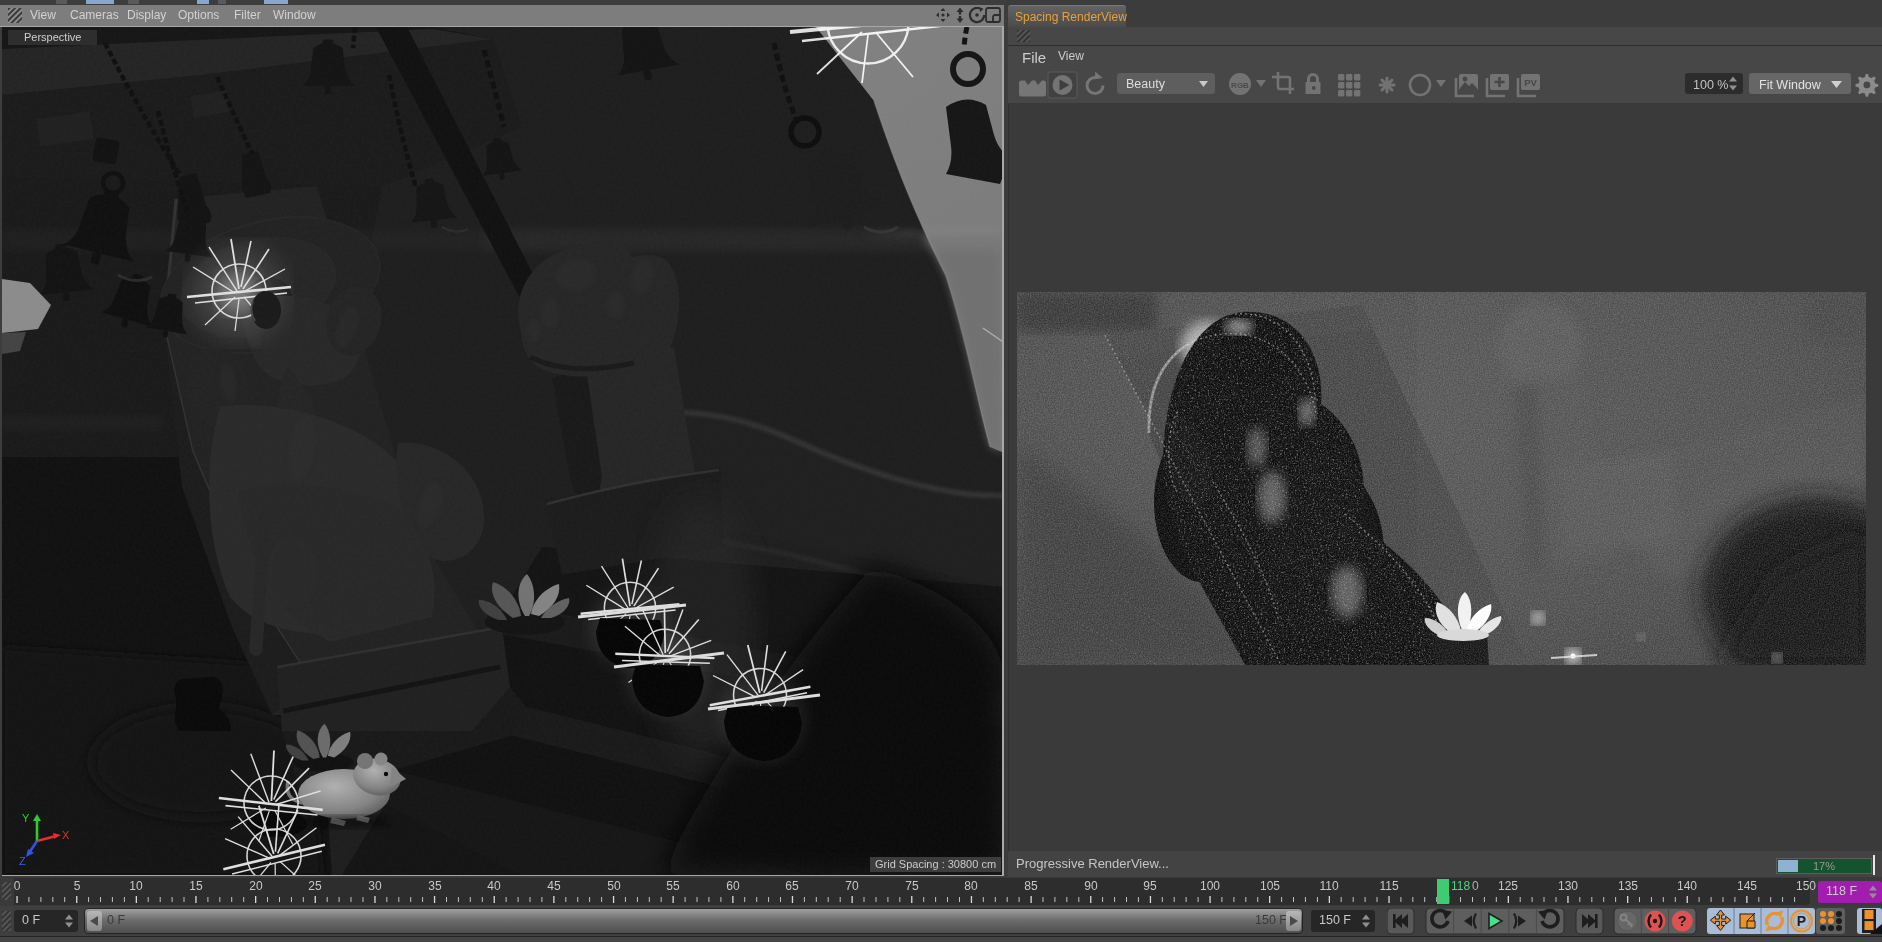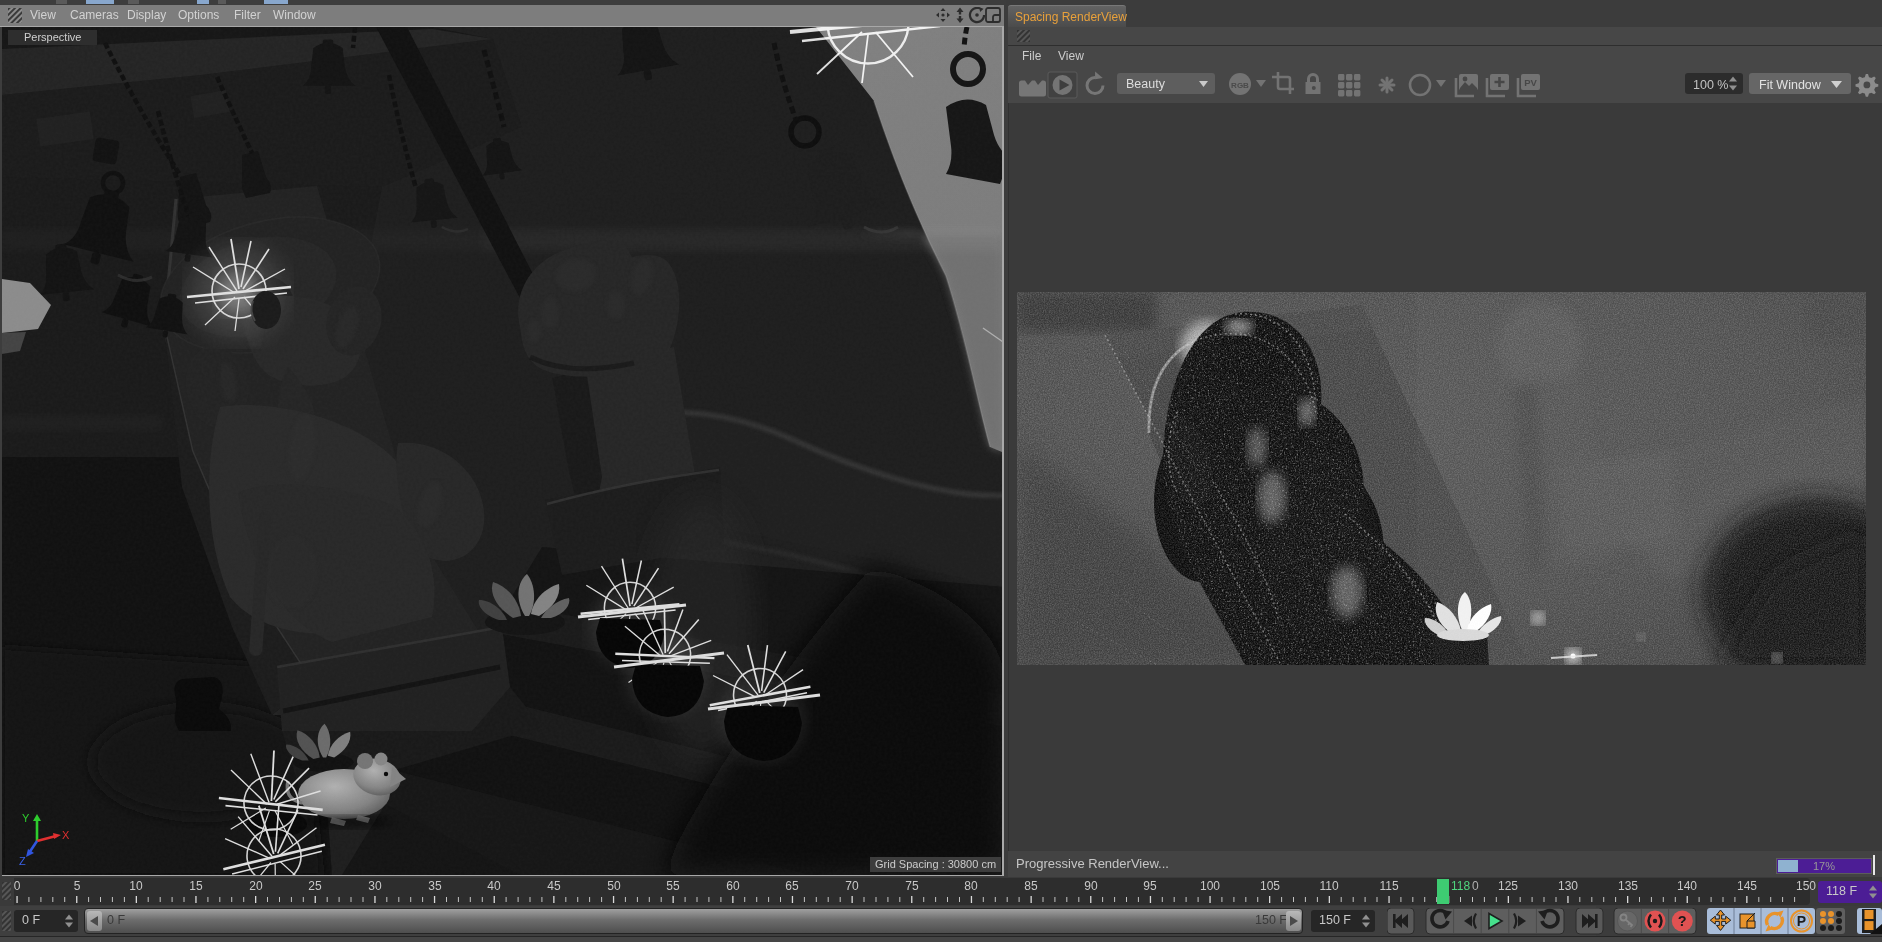--- a/index.html
+++ b/index.html
@@ -342,21 +342,21 @@
 <div class="abs" style="left:1006px;top:0;width:876px;height:878px;background:#3c3c3c">
  <div class="abs" style="left:2px;top:5px;width:118px;height:22px;background:linear-gradient(#636363,#4b4b4b);border-radius:3px 3px 0 0;border-top:1px solid #787878;box-sizing:border-box">
   <span class="abs" style="left:7px;top:4px;color:#e9a13b;font-size:12px;white-space:nowrap">Spacing RenderView</span>
  </div>
  <div class="abs" style="left:2px;top:27px;width:874px;height:19px;background:#474747;border-bottom:1px solid #2e2e2e;box-sizing:border-box">
   <svg class="abs" style="left:9px;top:3px" width="13" height="12" viewBox="0 0 13 12">
         <rect width="13" height="12" fill="url(#grpd)"></rect>
       </svg>
  </div>
  <div class="abs" style="left:2px;top:46px;width:874px;height:20px;background:#474747">
-  <span class="abs" style="left:14px;top:3px;color:#cccccc;font-size:12px">File</span>
+  <span class="abs" style="left:14px;top:3px;color:#cccccc;font-size:15px">File</span>
   <span class="abs" style="left:50px;top:3px;color:#cccccc;font-size:12px">View</span>
  </div>
  <div class="abs" style="left:2px;top:66px;width:874px;height:37px;background:#474747"></div>
  <svg class="abs" style="left:2px;top:66px" width="874" height="37" viewBox="0 0 874 37">
   <g fill="#767676">
    <path d="M11,17 q0,-2.5 2.5,-2.5 h3.5 l3,4.5 4,-4.5 h3 l3,4.5 4,-4.5 h1.5 q2.5,0 2.5,2.5 v11 q0,2.5 -2.5,2.5 h-22 q-2.5,0 -2.5,-2.5z"></path>
    <rect x="40" y="6" width="29" height="26" rx="2" fill="#414141" stroke="#5a5a5a" stroke-width="1"></rect>
    <circle cx="54.5" cy="19" r="10" fill="#747474"></circle>
    <path d="M51.5,13.5 l10,5.5 -10,5.5z" fill="#3e3e3e"></path>
    <path d="M87,10 a9.5,9.5 0 1 0 9.5,9.5 h-3 a6.5,6.5 0 1 1 -6.5,-6.5z"></path>
@@ -425,21 +425,21 @@
    <path d="M82,8 l11,0 -5.5,7z" fill="#d0d0d0"></path>
   </g>
   <g transform="translate(849,7)" fill="#8b8b8b">
    <path d="M11,0 h-2.2 l-1,3.2 a8,8 0 0 0 -2.2,0.9 l-3,-1.6 -1.6,1.6 1.6,3 a8,8 0 0 0 -0.9,2.2 l-3.2,1 v2.2 l3.2,1 a8,8 0 0 0 0.9,2.2 l-1.6,3 1.6,1.6 3,-1.6 a8,8 0 0 0 2.2,0.9 l1,3.2 h2.2 l1,-3.2 a8,8 0 0 0 2.2,-0.9 l3,1.6 1.6,-1.6 -1.6,-3 a8,8 0 0 0 0.9,-2.2 l3.2,-1 v-2.2 l-3.2,-1 a8,8 0 0 0 -0.9,-2.2 l1.6,-3 -1.6,-1.6 -3,1.6 a8,8 0 0 0 -2.2,-0.9z" transform="translate(0,1)"></path>
    <circle cx="9.9" cy="11.9" r="3.4" fill="#474747"></circle>
   </g>
  </svg>
  <div class="abs" style="left:2px;top:103px;width:874px;height:748px;background:#3a3a3a;border-left:1px solid #303030;box-sizing:border-box"></div>
  <div class="abs" style="left:2px;top:851px;width:874px;height:27px;background:#434343">
   <span class="abs" style="left:8px;top:5px;color:#c6c6c6;font-size:13px">Progressive RenderView...</span>
-  <div class="abs" style="left:768px;top:7px;width:94px;height:14px;background:#4c1d95;border:1px solid #5c5c5c">
+  <div class="abs" style="left:768px;top:7px;width:94px;height:14px;background:#14532d;border:1px solid #5c5c5c">
    <div class="abs" style="left:1px;top:1px;width:20px;height:12px;background:#8fb2d0"></div>
    <span class="abs" style="left:0;top:1px;width:94px;text-align:center;color:#989898;font-size:11px">17%</span>
   </div>
   <div class="abs" style="left:865px;top:4px;width:2px;height:20px;background:#e8e8e8"></div>
  </div>
 </div>
 
 <div class="abs" style="left:1017px;top:292px;width:849px;height:373px;overflow:hidden">
 <svg width="849" height="373" viewBox="0 0 849 373">
 <defs>
@@ -724,21 +724,21 @@
       <text x="1508" y="13" fill="#c9c9c9" font-size="12" text-anchor="middle" font-family="Liberation Sans">125</text>
       <text x="1568" y="13" fill="#c9c9c9" font-size="12" text-anchor="middle" font-family="Liberation Sans">130</text>
       <text x="1628" y="13" fill="#c9c9c9" font-size="12" text-anchor="middle" font-family="Liberation Sans">135</text>
       <text x="1687" y="13" fill="#c9c9c9" font-size="12" text-anchor="middle" font-family="Liberation Sans">140</text>
       <text x="1747" y="13" fill="#c9c9c9" font-size="12" text-anchor="middle" font-family="Liberation Sans">145</text>
       <text x="1806" y="13" fill="#c9c9c9" font-size="12" text-anchor="middle" font-family="Liberation Sans">150</text>
       <rect x="1437" y="2" width="12" height="25" fill="#3ecb72"></rect>
       <text x="1451" y="13" fill="#4fd57e" font-size="12" font-family="Liberation Sans">118</text>
       <text x="1472" y="13" fill="#b0b0b0" font-size="12" font-family="Liberation Sans">0</text>
     </svg>
-<div class="abs" style="left:1818px;top:4px;width:64px;height:22px;background:#4c1d95;border-radius:3px">
+<div class="abs" style="left:1818px;top:4px;width:64px;height:22px;background:#a21caf;border-radius:3px">
       <span class="abs" style="left:8px;top:3px;color:#c8c8c8;font-size:12.5px">118 F</span>
       <svg class="abs" style="left:50px;top:4px" width="10" height="14" viewBox="0 0 10 14" fill="#909090">
         <path d="M1,5.5 l4,-5 4,5z"></path>
         <path d="M1,8.5 l4,5 4,-5z"></path>
       </svg>
     </div>
 </div>
 
 <div class="abs" style="left:0;top:906px;width:1596px;height:30px;background:#3f3f3f">
  <svg class="abs" style="left:2px;top:5px" width="9" height="20" viewBox="0 0 9 20">

